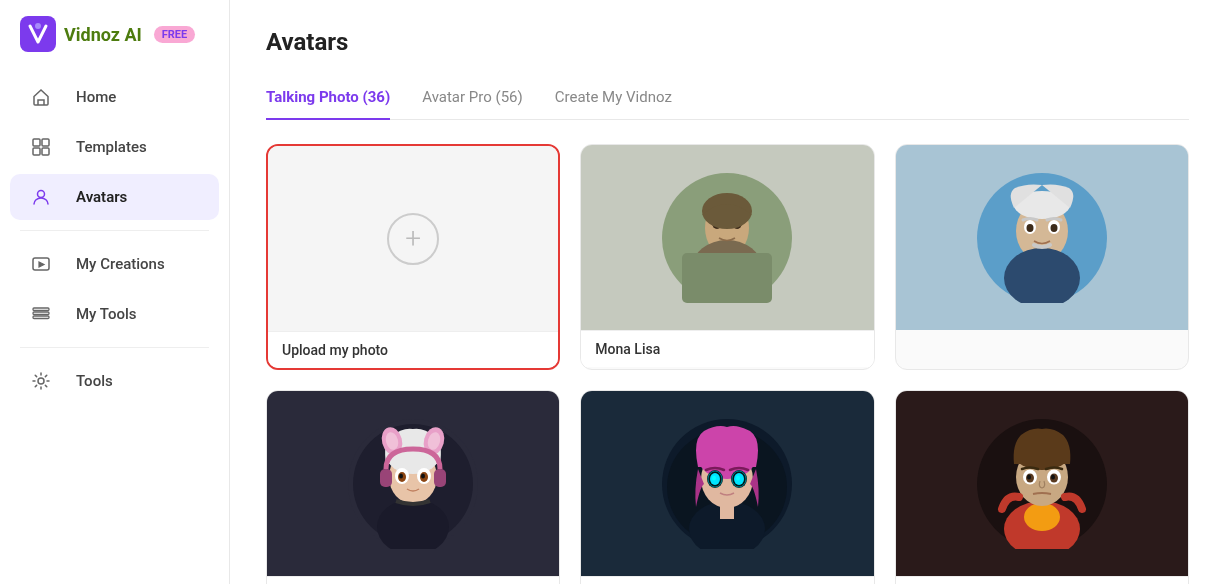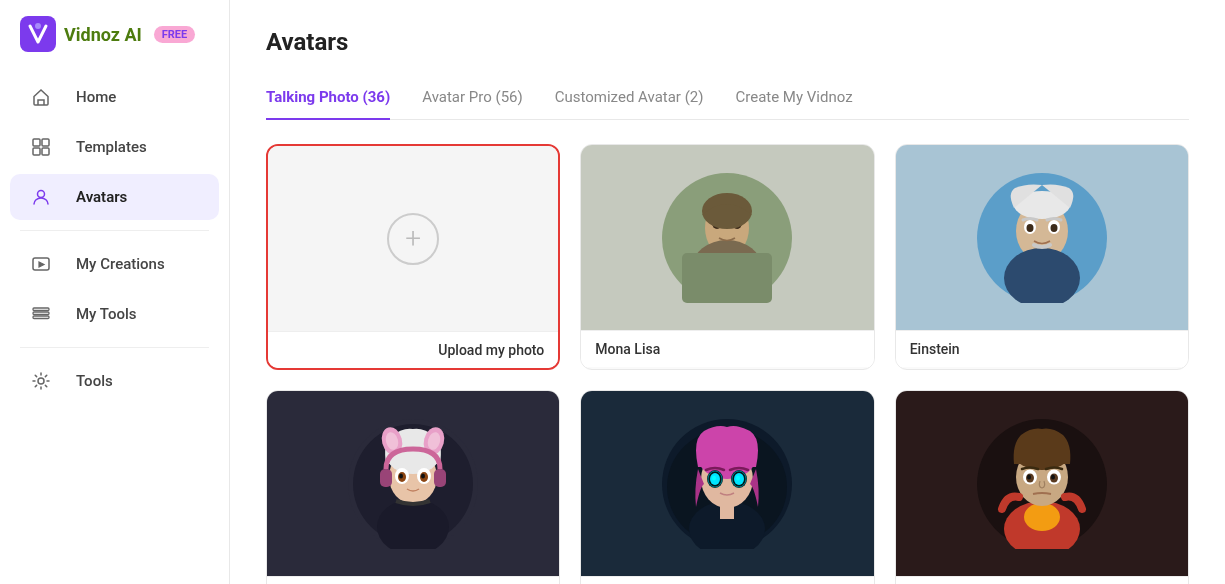--- a/index.html
+++ b/index.html
@@ -134,21 +134,20 @@
     .avatar-label {
       padding: 10px 14px;
       font-size: 14px;
       color: #333;
       font-weight: 500;
       background: #fff;
       border-top: 1px solid #eee;
     }
     .upload-card .avatar-label {
       background: #fff;
-      text-align: right;
     }
 
     
     svg { display: block; }
   </style>
 </head>
 <body>
 
 <nav class="sidebar">
   <div class="logo-area">
@@ -228,21 +227,20 @@
     <span>Tools</span>
   </div>
 </nav>
 
 <main class="main">
   <h1 class="page-title">Avatars</h1>
 
   <div class="tabs">
     <div class="tab active">Talking Photo (36)</div>
     <div class="tab">Avatar Pro (56)</div>
-    <div class="tab">Customized Avatar (2)</div>
     <div class="tab">Create My Vidnoz</div>
   </div>
 
   <div class="avatar-grid">
 
     <div class="avatar-card upload-card">
       <div class="avatar-image-area">
         <div class="upload-plus">+</div>
       </div>
       <div class="avatar-label">Upload my photo</div>
@@ -282,21 +280,20 @@
           <ellipse cx="65" cy="32" rx="28" ry="14" fill="#e8e8e8"></ellipse>
           <path d="M37 35 Q30 20 38 15 Q50 10 65 12" fill="#e0e0e0"></path>
           <path d="M93 35 Q100 20 92 15 Q80 10 65 12" fill="#e0e0e0"></path>
 
           <path d="M57 72 Q65 76 73 72" stroke="#c8c8c8" stroke-width="4" fill="none" stroke-linecap="round"></path>
 
           <path d="M46 47 Q53 44 60 47" stroke="#c8c8c8" stroke-width="3" fill="none" stroke-linecap="round"></path>
           <path d="M70 47 Q77 44 84 47" stroke="#c8c8c8" stroke-width="3" fill="none" stroke-linecap="round"></path>
         </svg>
       </div>
-      <div class="avatar-label">Einstein</div>
     </div>
 
     <div class="avatar-card">
       <div class="avatar-image-area" style="background: #2a2a3a;">
         <svg width="130" height="130" viewBox="0 0 130 130">
           <circle cx="65" cy="65" r="65" fill="#2a2a3a"></circle>
           <ellipse cx="65" cy="65" rx="60" ry="60" fill="#1e1e2e"></ellipse>
 
           <ellipse cx="65" cy="108" rx="36" ry="28" fill="#1a1a2a"></ellipse>
 

